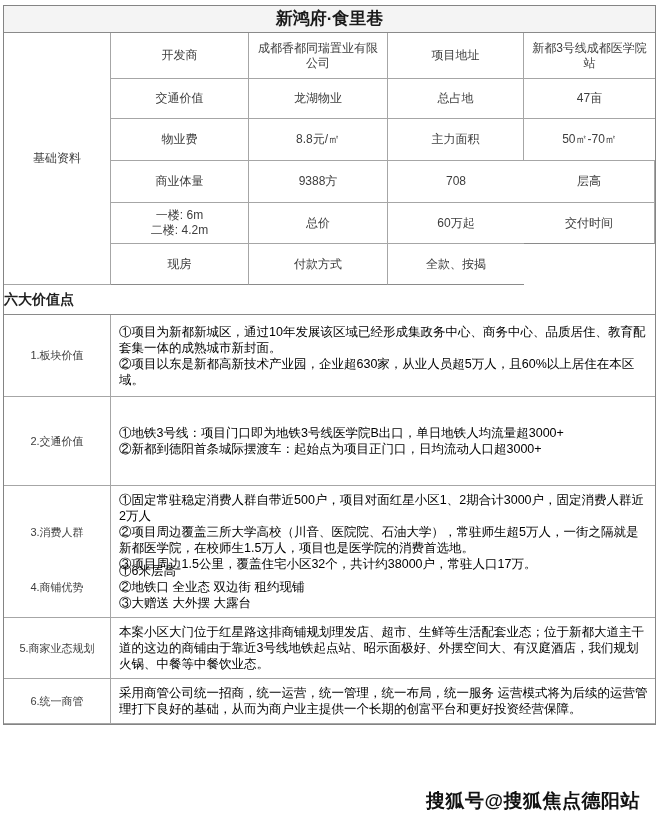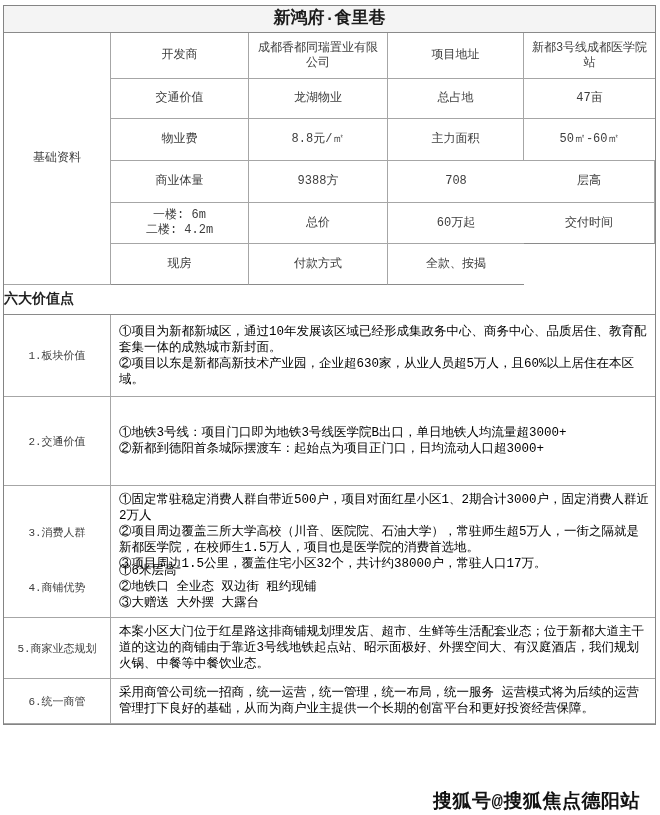--- a/index.html
+++ b/index.html
@@ -1,18 +1,18 @@
 <!DOCTYPE html>
 <html><head>
 <meta charset="utf-8">
 <style>
   html,body { margin:0; padding:0; background:#ffffff; }
   .page {
     position:relative; width:660px; height:815px; background:#ffffff;
-    font-family:Liberation Mono, monospace; color:#333; overflow:hidden;
+    font-family:Liberation Sans, sans-serif; color:#333; overflow:hidden;
   }
   .sheet {
     position:absolute; left:3px; top:5px; width:653px;
     border:1px solid #848484; box-sizing:border-box; background:#fff;
   }
   .title-row {
     height:27px; line-height:26px; text-align:center; font-weight:bold;
     font-size:17px; color:#1a1a1a; background:#f4f4f4;
     border-bottom:1px solid #8a8a8a; box-sizing:border-box;
   }
@@ -79,21 +79,21 @@
       <div class="cell col-last">新都3号线成都医学院站</div>
 
       <div class="cell">交通价值</div>
       <div class="cell">龙湖物业</div>
       <div class="cell">总占地</div>
       <div class="cell col-last">47亩</div>
 
       <div class="cell">物业费</div>
       <div class="cell">8.8元/㎡</div>
       <div class="cell">主力面积</div>
-      <div class="cell col-last">50㎡-60㎡</div>
+      <div class="cell col-last">50㎡-70㎡</div>
 
       <div class="cell">商业体量</div>
       <div class="cell">9388方</div>
       <div class="cell col-last">708</div>
 
       <div class="cell">层高</div>
       <div class="cell">一楼: 6m
 二楼: 4.2m</div>
       <div class="cell">总价</div>
       <div class="cell col-last">60万起</div>

